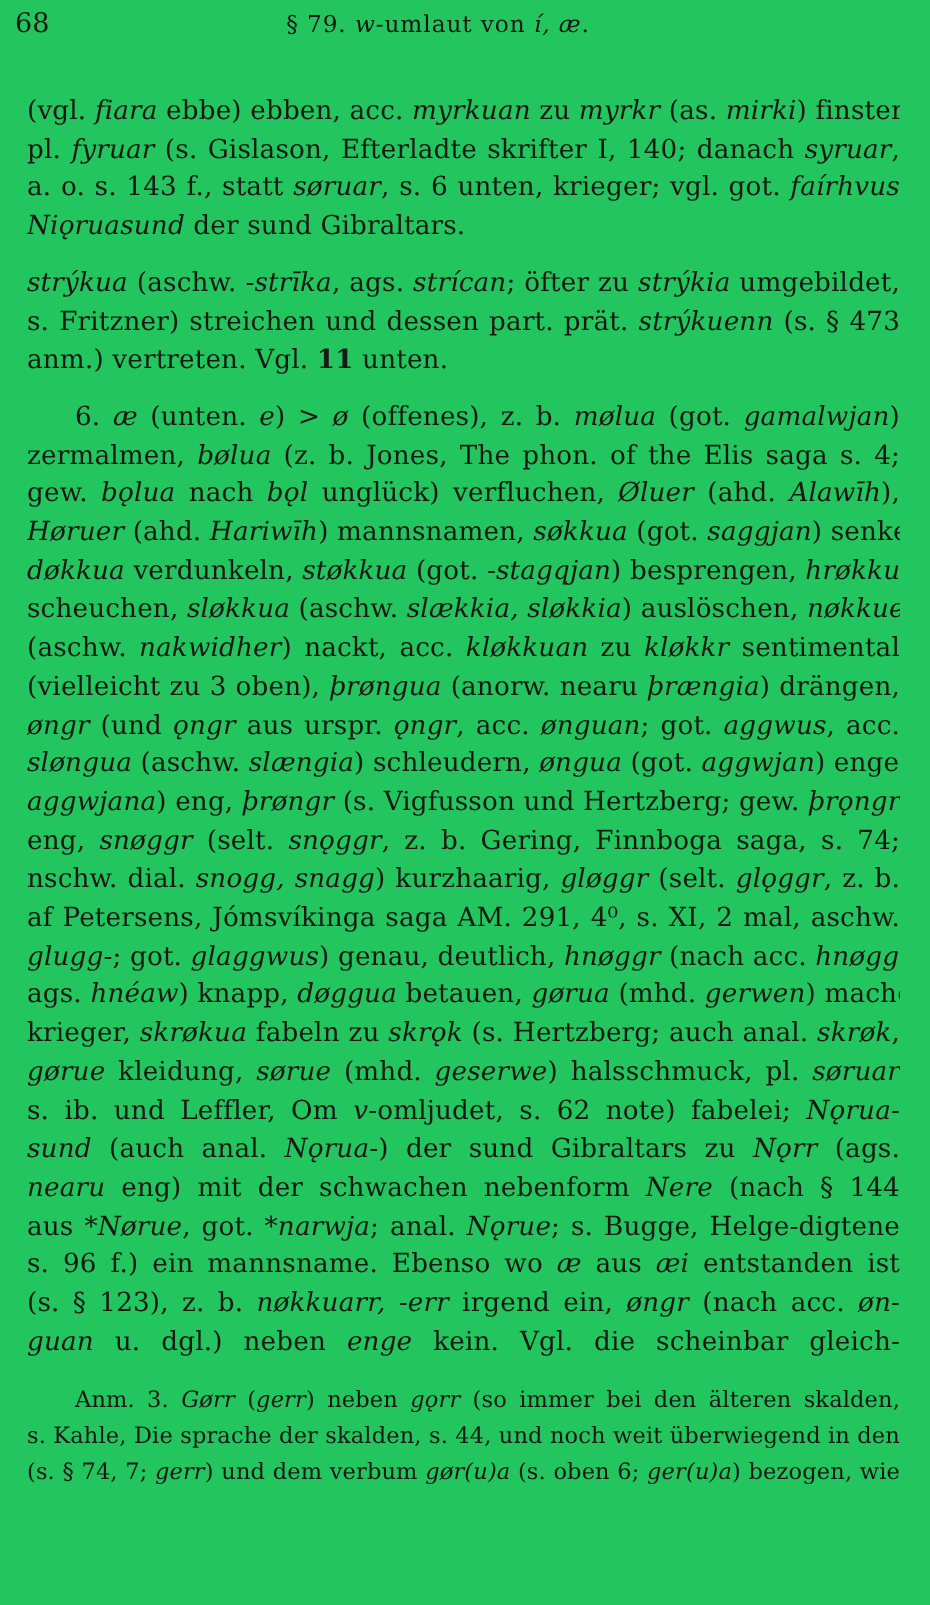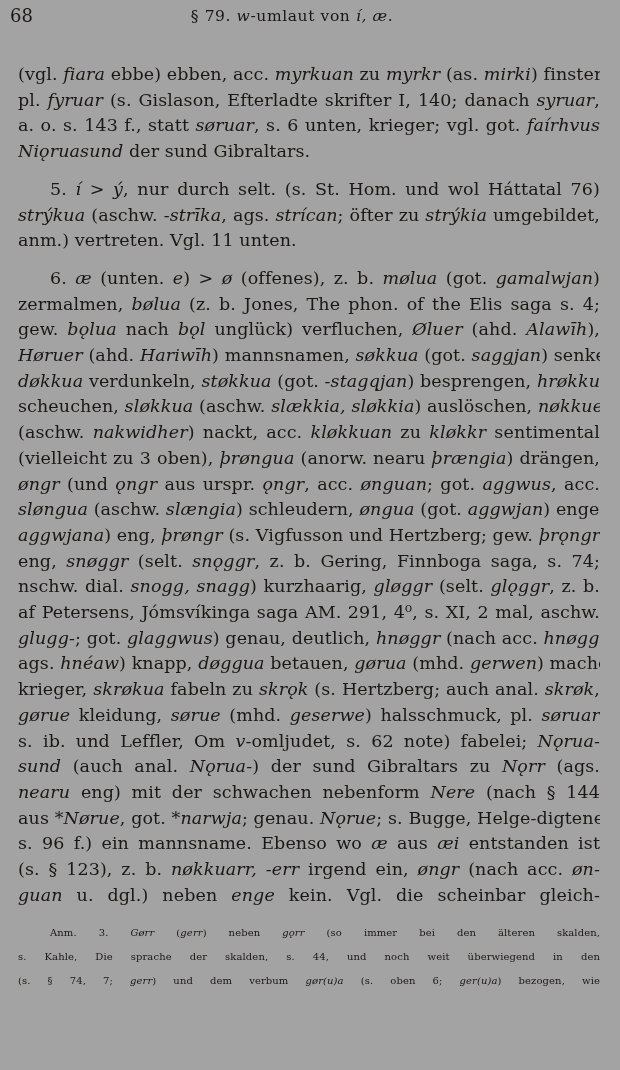--- a/index.html
+++ b/index.html
@@ -4,21 +4,21 @@
 <style>
   html, body { margin: 0; padding: 0; }
   body {
     width: 620px; height: 1070px;
     background: #f2f1ed;
     font-family: "DejaVu Serif", serif;
   }
   .page {
     position: relative;
     width: 620px; height: 1070px;
-    background: #a3a3a3;
+    background: #22c55e;
     color: #1b1814;
     overflow: hidden;
     box-sizing: border-box;
   }
   .header {
     position: relative;
     height: 30px;
     padding-top: 7px;
   }
   .pagenum {
@@ -41,43 +41,43 @@
   .para { margin: 12px; }
   .line {
     line-height: 25.7px;
     text-align: justify;
     text-align-last: justify;
     overflow: hidden;
     white-space: nowrap;
   }
   .line.last { text-align-last: left; }
   .line.indent { text-indent: 32px; }
-  .para.small { font-size: 10px; margin-top: 5px; }
+  .para.small { font-size: 15px; margin-top: 5px; }
   .para.small .line { line-height: 24px; }
   .textbody i, .running-title i { font-style: italic; }
-  .textbody b { font-weight: normal; }
+  .textbody b { font-weight: bold; }
 </style>
 </head>
 <body>
 
 <div class="page">
   <div class="header">
     <span class="pagenum">68</span>
     <span class="running-title" id="running-title"><span>§ 79.  </span><i>w</i><span>-umlaut von </span><i>í, æ</i><span>.</span></span>
   </div>
   <div class="textbody" id="text-body">
       <div class="para">
         <div class="line"><span>(vgl. </span><i>fiara</i><span> ebbe) ebben, acc. </span><i>myrkuan</i><span> zu </span><i>myrkr</i><span> (as. </span><i>mirki</i><span>) finster,</span></div>
         <div class="line"><span>pl. </span><i>fyruar</i><span> (s. Gislason, Efterladte skrifter I, 140; danach </span><i>syruar</i><span>,</span></div>
         <div class="line"><span>a. o. s. 143 f., statt </span><i>søruar</i><span>, s. 6 unten, krieger; vgl. got. </span><i>faírhvus</i></div>
         <div class="line last"><i>Niǫruasund</i><span> der sund Gibraltars.</span></div>
       </div>
       <div class="para">
-        <div class="line indent"><span>5. </span><i>í</i><span> &gt; </span><i>ý</i><span>, nur durch selt. (s. St. Hom. und wol Háttatal 76)</span></div>
         <div class="line"><i>strýkua</i><span> (aschw. </span><i>-strīka</i><span>, ags. </span><i>strícan</i><span>; öfter zu </span><i>strýkia</i><span> umgebildet,</span></div>
+        <div class="line"><span>s. Fritzner) streichen und dessen part. prät. </span><i>strýkuenn</i><span> (s. § 473</span></div>
         <div class="line last"><span>anm.) vertreten.  Vgl. </span><b>11</b><span> unten.</span></div>
       </div>
       <div class="para">
         <div class="line indent"><span>6. </span><i>æ</i><span> (unten. </span><i>e</i><span>) &gt; </span><i>ø</i><span> (offenes), z. b. </span><i>mølua</i><span> (got. </span><i>gamalwjan</i><span>)</span></div>
         <div class="line"><span>zermalmen, </span><i>bølua</i><span> (z. b. Jones, The phon. of the Elis saga s. 4;</span></div>
         <div class="line"><span>gew. </span><i>bǫlua</i><span> nach </span><i>bǫl</i><span> unglück) verfluchen, </span><i>Øluer</i><span> (ahd. </span><i>Alawīh</i><span>),</span></div>
         <div class="line"><i>Høruer</i><span> (ahd. </span><i>Hariwīh</i><span>) mannsnamen, </span><i>søkkua</i><span> (got. </span><i>saggjan</i><span>) senken,</span></div>
         <div class="line"><i>døkkua</i><span> verdunkeln, </span><i>støkkua</i><span> (got. </span><i>-stagqjan</i><span>) besprengen, </span><i>hrøkkua</i></div>
         <div class="line"><span>scheuchen, </span><i>sløkkua</i><span> (aschw. </span><i>slækkia, sløkkia</i><span>) auslöschen, </span><i>nøkkueþr</i></div>
         <div class="line"><span>(aschw. </span><i>nakwidher</i><span>) nackt, acc. </span><i>kløkkuan</i><span> zu </span><i>kløkkr</i><span> sentimental</span></div>
@@ -88,21 +88,21 @@
         <div class="line"><span>eng, </span><i>snøggr</i><span> (selt. </span><i>snǫggr</i><span>, z. b. Gering, Finnboga saga, s. 74;</span></div>
         <div class="line"><span>nschw. dial. </span><i>snogg, snagg</i><span>) kurzhaarig, </span><i>gløggr</i><span> (selt. </span><i>glǫggr</i><span>, z. b.</span></div>
         <div class="line"><span>af Petersens, Jómsvíkinga saga AM. 291, 4⁰, s. XI, 2 mal, aschw.</span></div>
         <div class="line"><i>glugg-</i><span>; got. </span><i>glaggwus</i><span>) genau, deutlich, </span><i>hnøggr</i><span> (nach acc. </span><i>hnøgguan</i></div>
         <div class="line"><span>ags. </span><i>hnéaw</i><span>) knapp, </span><i>døggua</i><span> betauen, </span><i>gørua</i><span> (mhd. </span><i>gerwen</i><span>) machen,</span></div>
         <div class="line"><span>krieger, </span><i>skrøkua</i><span> fabeln zu </span><i>skrǫk</i><span> (s. Hertzberg; auch anal. </span><i>skrøk</i><span>,</span></div>
         <div class="line"><i>gørue</i><span> kleidung, </span><i>sørue</i><span> (mhd. </span><i>geserwe</i><span>) halsschmuck, pl. </span><i>søruar</i></div>
         <div class="line"><span>s. ib. und Leffler, Om </span><i>v</i><span>-omljudet, s. 62 note) fabelei; </span><i>Nǫrua-</i></div>
         <div class="line"><i>sund</i><span> (auch anal. </span><i>Nǫrua-</i><span>) der sund Gibraltars zu </span><i>Nǫrr</i><span> (ags.</span></div>
         <div class="line"><i>nearu</i><span> eng) mit der schwachen nebenform </span><i>Nere</i><span> (nach § 144</span></div>
-        <div class="line"><span>aus </span><i>*Nørue</i><span>, got. </span><i>*narwja</i><span>; genau. </span><i>Nǫrue</i><span>; s. Bugge, Helge-digtene</span></div>
+        <div class="line"><span>aus </span><i>*Nørue</i><span>, got. </span><i>*narwja</i><span>; anal. </span><i>Nǫrue</i><span>; s. Bugge, Helge-digtene</span></div>
         <div class="line"><span>s. 96 f.) ein mannsname.  Ebenso wo </span><i>æ</i><span> aus </span><i>æi</i><span> entstanden ist</span></div>
         <div class="line"><span>(s. § 123), z. b. </span><i>nøkkuarr, -err</i><span> irgend ein, </span><i>øngr</i><span> (nach acc. </span><i>øn-</i></div>
         <div class="line"><i>guan</i><span> u. dgl.) neben </span><i>enge</i><span> kein.  Vgl. die scheinbar gleich-</span></div>
       </div>
       <div class="para small">
         <div class="line indent"><span>Anm. 3.  </span><i>Gørr</i><span> (</span><i>gerr</i><span>) neben </span><i>gǫrr</i><span> (so immer bei den älteren skalden,</span></div>
         <div class="line"><span>s. Kahle, Die sprache der skalden, s. 44, und noch weit überwiegend in den</span></div>
         <div class="line"><span>(s. § 74, 7; </span><i>gerr</i><span>) und dem verbum </span><i>gør(u)a</i><span> (s. oben 6; </span><i>ger(u)a</i><span>) bezogen, wie</span></div>
       </div>
     </div>

